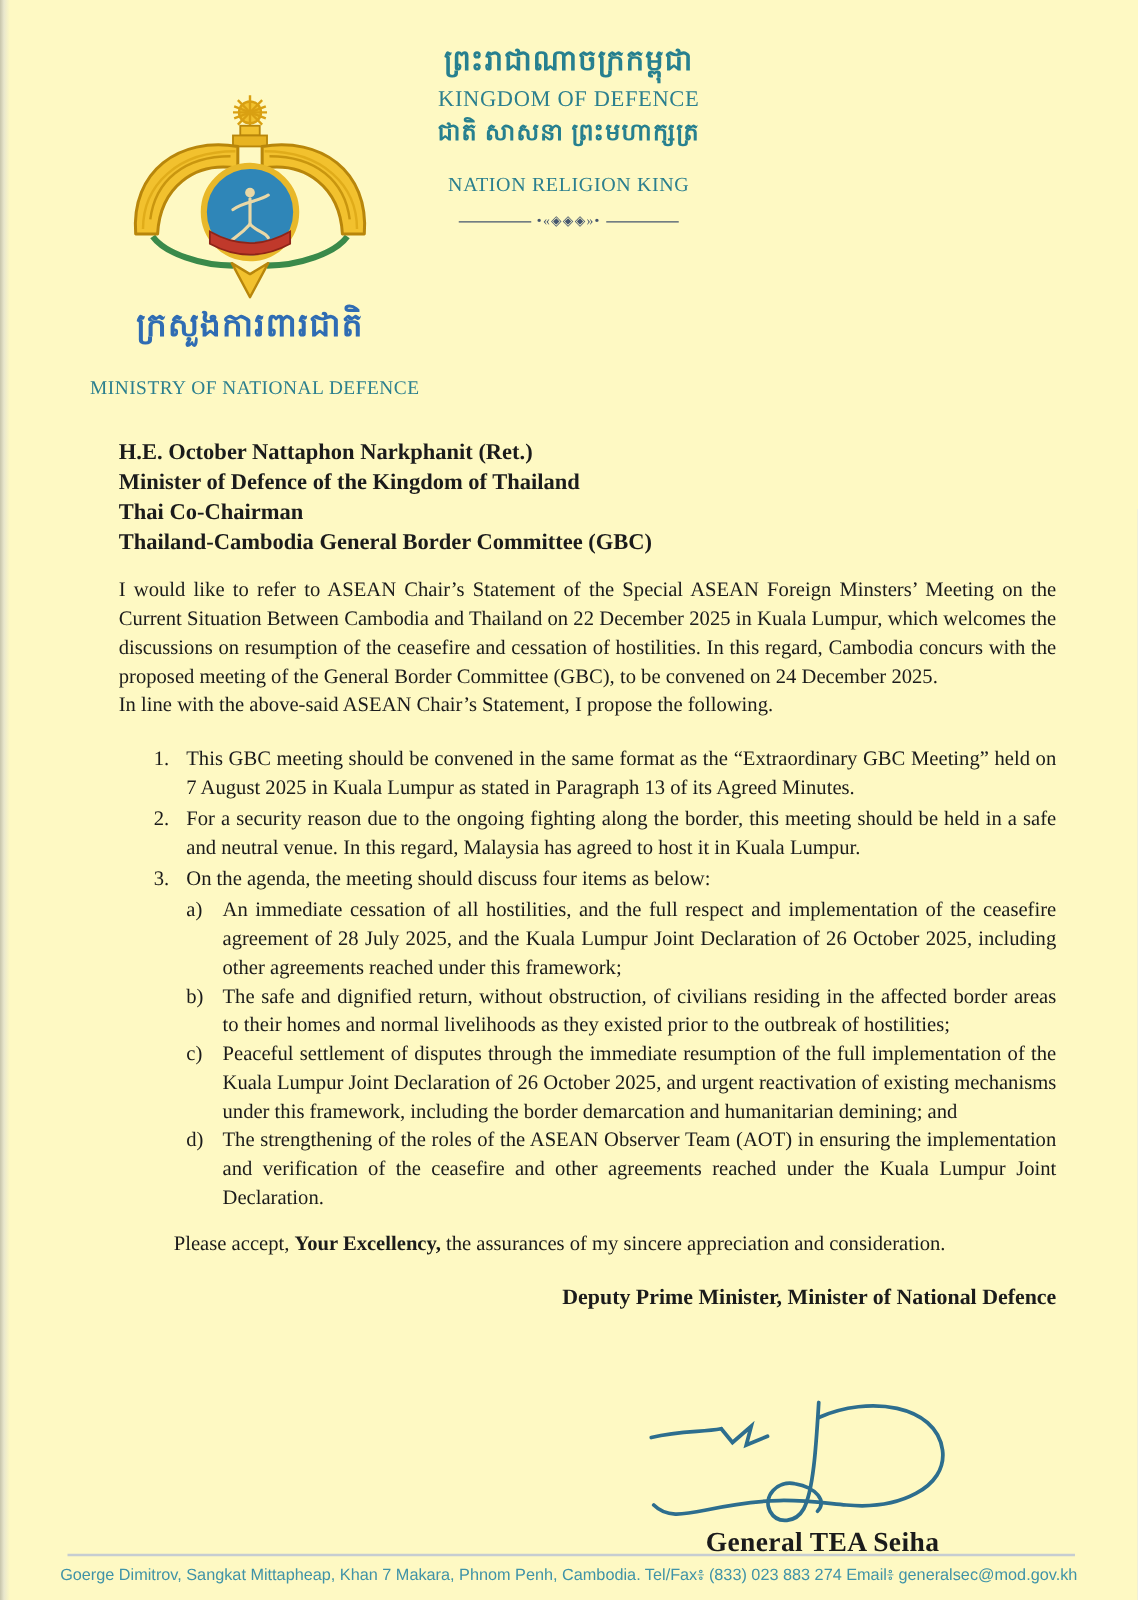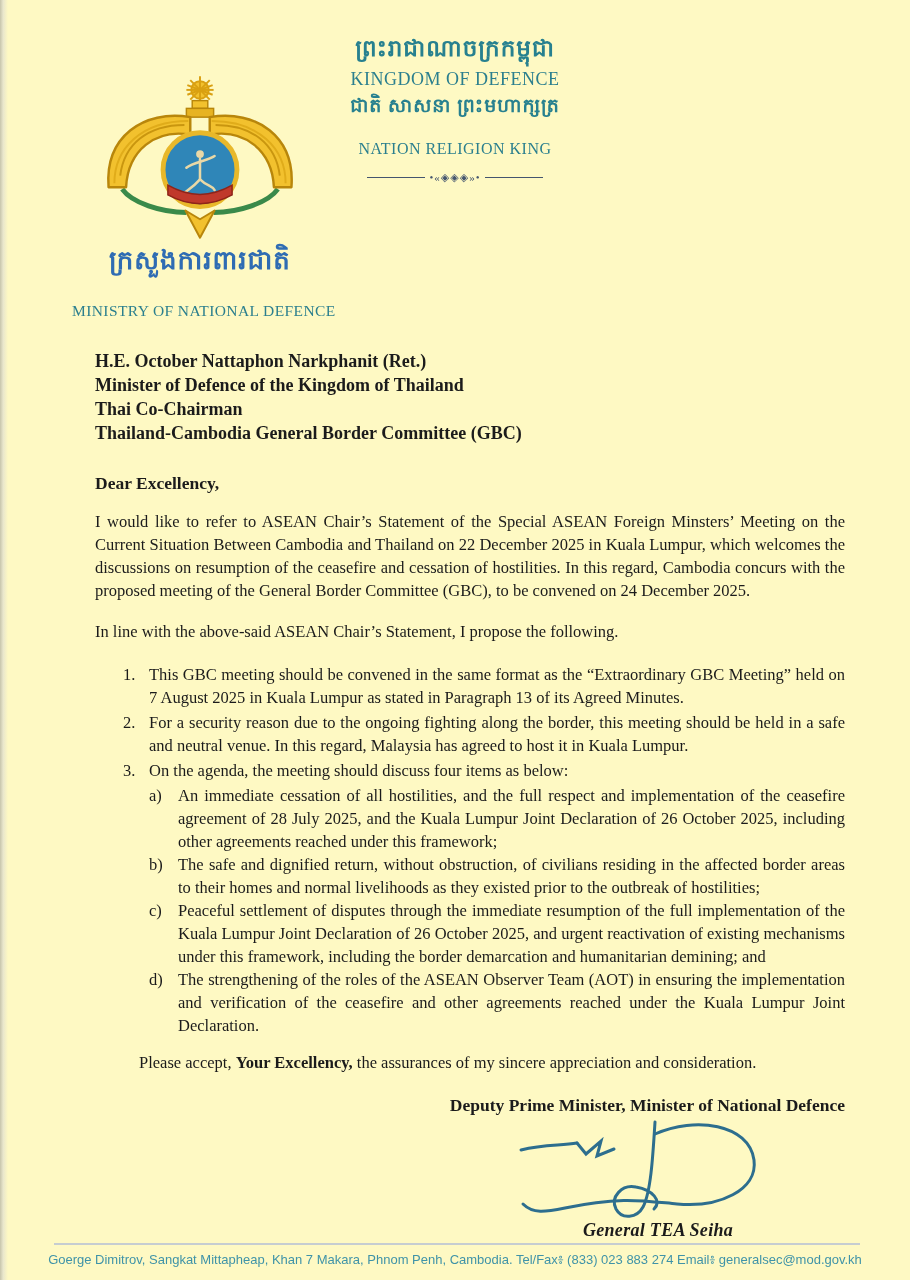--- a/index.html
+++ b/index.html
@@ -29,35 +29,35 @@
   .khmer-ministry { font-size:26px; font-weight:bold; color:#2f6cb3; margin-top:2px; letter-spacing:1px; }
   .ministry-en { font-size:15.5px; color:#2b7f8e; margin-top:20px; letter-spacing:.4px; white-space:nowrap; }
   
   .date-line { position:absolute; top:222px; right:66px; font-size:19.5px; }
   .date-line sup { font-size:12px; vertical-align:super; }
   
   .body { position:absolute; top:349px; left:95px; width:750px; font-size:16.5px; line-height:23px; }
   .recipient div { font-weight:bold; font-size:18px; line-height:24px; }
   .salutation { font-weight:bold; font-size:17.5px; margin-top:27px; }
   .para1 { margin-top:15px; text-align:justify; }
-  .para2 { margin-top:18px; }
+  .para2 { }
   .olist { margin-top:20px; padding-left:28px; }
   .oitem { display:flex; margin-bottom:2px; }
   .oitem .num { width:26px; flex:none; }
   .oitem .txt { flex:1; text-align:justify; }
   .sublist { padding-left:26px; }
   .sitem { display:flex; }
   .sitem .letter { width:29px; flex:none; }
   .sitem .txt { flex:1; text-align:justify; }
   .closing { margin-top:14px; text-indent:44px; }
   .closing b { font-weight:bold; }
   .sig-title { margin-top:20px; text-align:right; font-weight:bold; font-size:17.5px; }
   
   .sig-area { position:absolute; top:1116px; left:498px; width:320px; text-align:center; }
-  .sig-name { font-weight:bold; font-size:18px; margin-top:-8px; letter-spacing:.3px;font-style:italic; }
+  .sig-name { font-weight:bold; font-size:22px; margin-top:-8px; letter-spacing:.3px; }
   
   .footer-rule { position:absolute; top:1243px; left:54px; right:50px; border-top:2px solid #c6cdd1; }
   .footer-text {
     position:absolute; top:1251px; left:0; right:0; text-align:center;
     font-family:"Liberation Sans", sans-serif; font-size:13px; color:#3f93a8;
   }
 </style>
 </head>
 <body>
 
@@ -126,21 +126,20 @@
 
   <div class="body">
 
     <div class="recipient">
       <div>H.E. October Nattaphon Narkphanit (Ret.)</div>
       <div>Minister of Defence of the Kingdom of Thailand</div>
       <div>Thai Co-Chairman</div>
       <div>Thailand-Cambodia General Border Committee (GBC)</div>
     </div>
 
-    <div class="salutation">Dear Excellency,</div>
 
     <div class="para1">I would like to refer to ASEAN Chair’s Statement of the Special ASEAN Foreign Minsters’ Meeting on the Current Situation Between Cambodia and Thailand on 22 December 2025 in Kuala Lumpur, which welcomes the discussions on resumption of the ceasefire and cessation of hostilities. In this regard, Cambodia concurs with the proposed meeting of the General Border Committee (GBC), to be convened on 24 December 2025.</div>
 
     <div class="para2">In line with the above-said ASEAN Chair’s Statement, I propose the following.</div>
 
     <div class="olist">
       <div class="oitem">
         <span class="num">1.</span>
         <span class="txt">This GBC meeting should be convened in the same format as the “Extraordinary GBC Meeting” held on 7 August 2025 in Kuala Lumpur as stated in Paragraph 13 of its Agreed Minutes.</span>
       </div>

